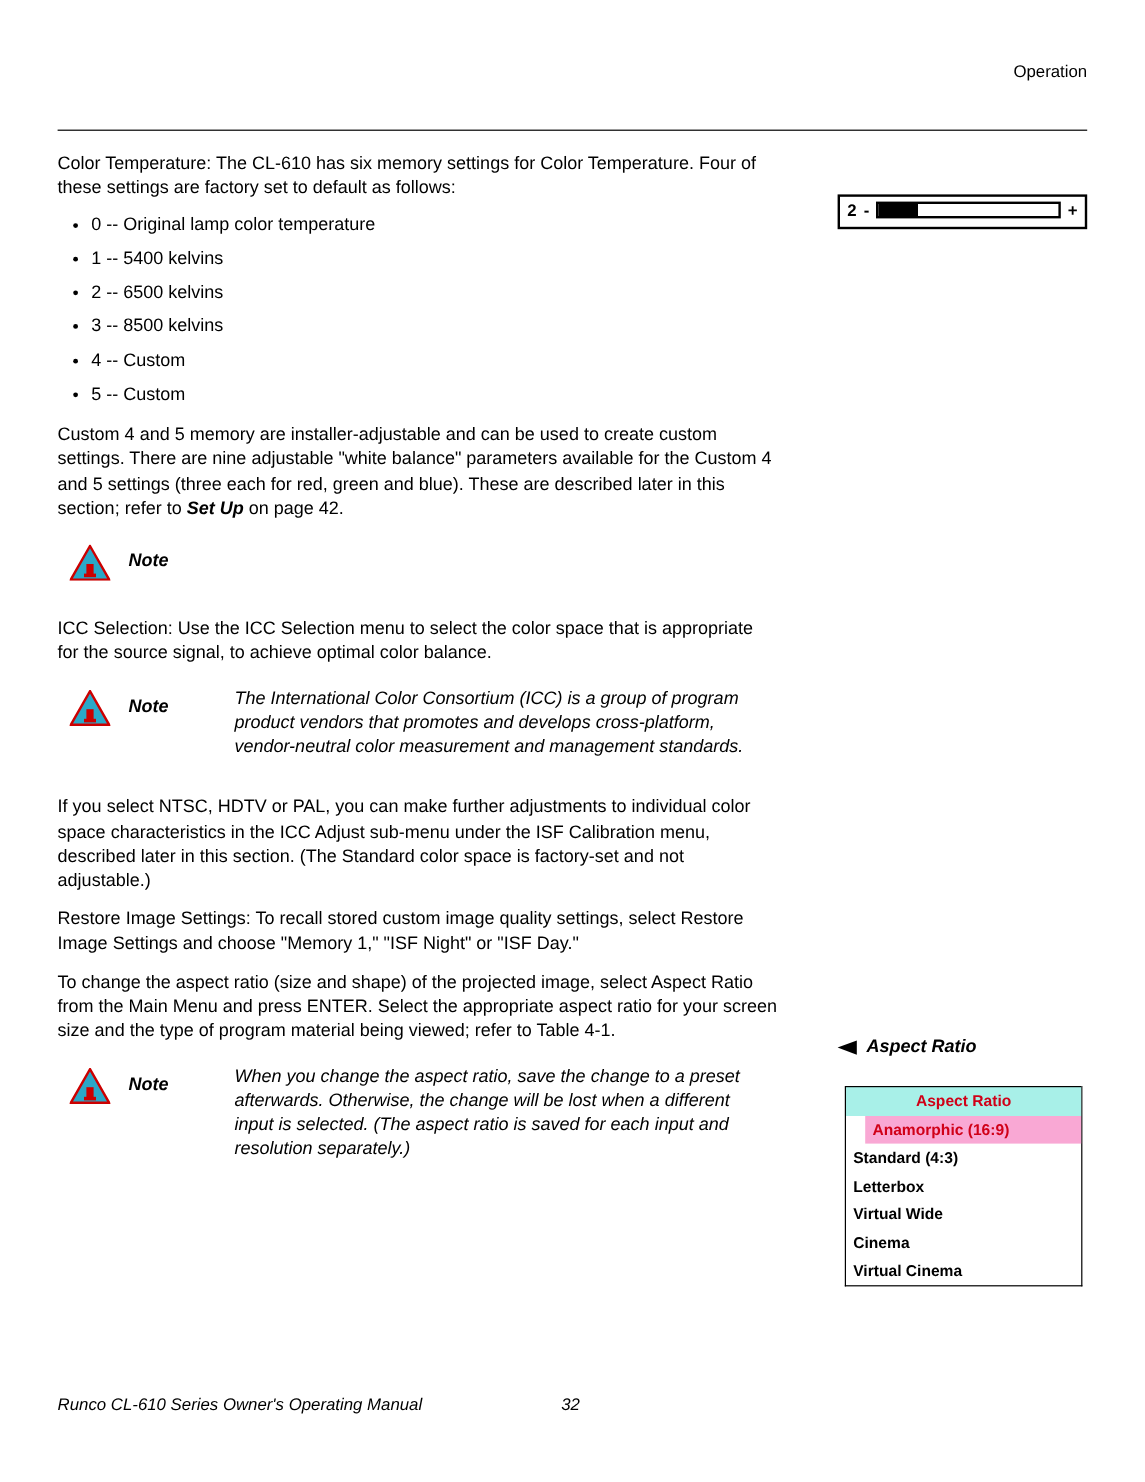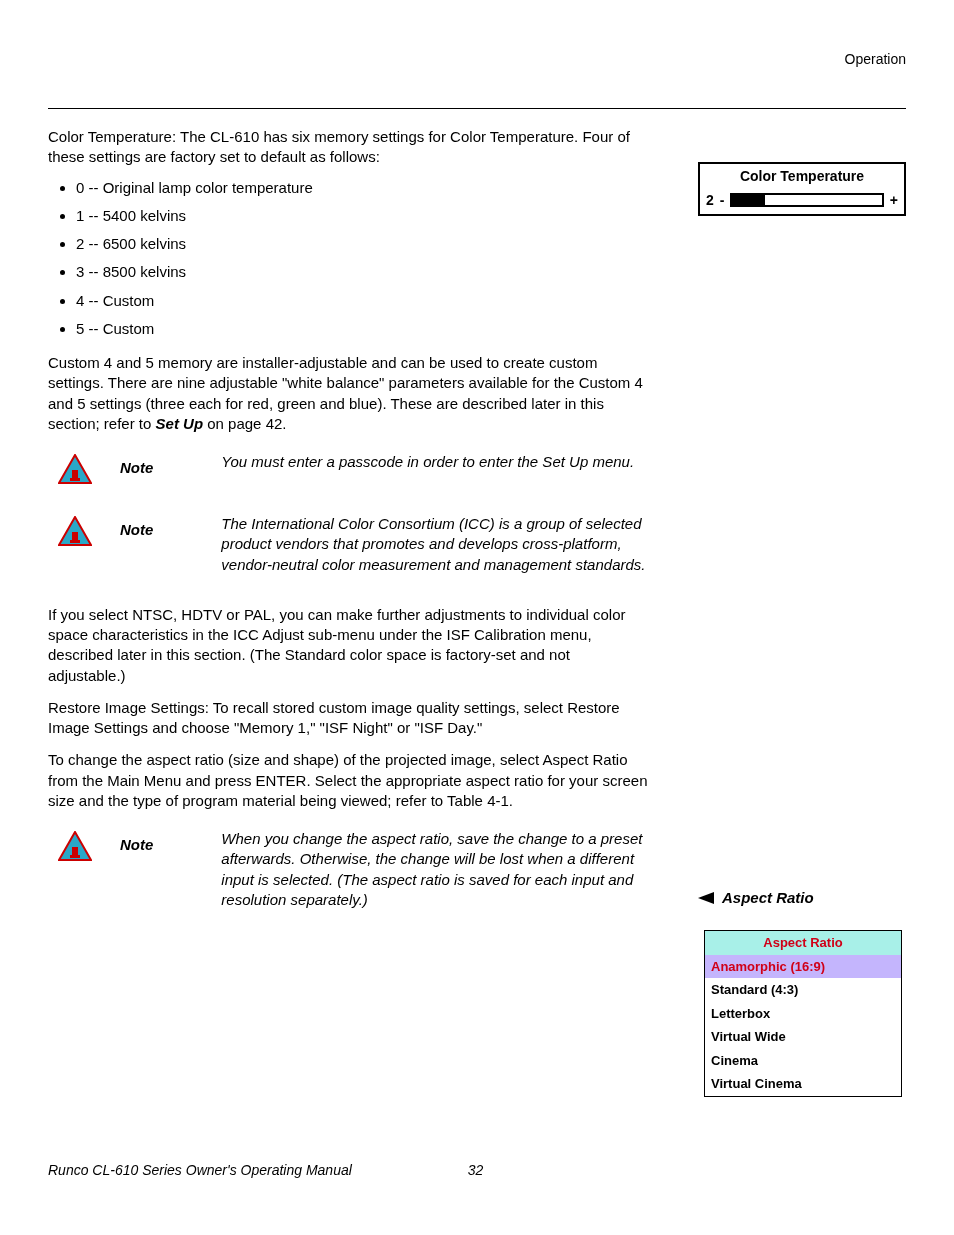--- a/index.html
+++ b/index.html
@@ -34,21 +34,21 @@
   }
   .content p { margin-bottom: 10px; }
   .content ul { margin: 0 0 14px 28px; }
   .content ul li { margin-bottom: 8px; }
   .bold { font-weight: normal; }
   .link { font-weight: bold; font-style: italic; }
   .note-row {
     display: flex;
     align-items: flex-start;
     margin: 18px 0 30px 10px;
-    gap: 28px;
+    gap: 15px;
   }
   .note-icon {
     width: 34px; height: 30px; flex: 0 0 auto;
     margin-top: 2px;
   }
   .note-label {
     font-weight: bold; font-style: italic;
     flex: 0 0 auto;
     margin-top: 6px;
     margin-right: 40px;
@@ -124,22 +124,23 @@
     font-size: 13px;
     padding: 3px 0;
     border-top: 1.5px solid #000;
   }
   .aspect-item {
     font-weight: bold;
     font-size: 13px;
     padding: 3px 6px;
   }
   .aspect-item.selected {
-    background: #c4b5fd;
+    background: #f9a8d4;
     color: #d00018;
+    margin-left: 16px;
   }
   .footer {
     position: absolute;
     bottom: 55px;
     left: 48px;
     right: 51px;
     font-style: italic;
     font-size: 14px;
   }
   .footer-center {
@@ -170,32 +171,34 @@
     <span>Custom 4 and 5 memory are installer-adjustable and can be used to create custom settings. There are nine adjustable "white balance" parameters available for the Custom 4 and 5 settings (three each for red, green and blue). These are described later in this section; refer to </span><span class="link">Set Up</span><span> on page 42.</span>
   </p>
 
   <div class="note-row">
     <svg class="note-icon" viewBox="0 0 34 30">
       <polygon points="17,1 33,29 1,29" fill="#2aa8c8" stroke="#c00" stroke-width="2"></polygon>
       <rect x="14" y="16" width="6" height="10" fill="#c00"></rect>
       <rect x="12" y="24" width="10" height="3" fill="#c00"></rect>
     </svg>
     <div class="note-label">Note</div>
-    <div class="note-text">You must enter a passcode in order to enter the Set Up menu.</div>
-  </div>
-
+  </div>
+
+  <p>
+    <span class="bold">ICC Selection:</span><span> Use the ICC Selection menu to select the color space that is appropriate for the source signal, to achieve optimal color balance.</span>
+  </p>
 
   <div class="note-row">
     <svg class="note-icon" viewBox="0 0 34 30">
       <polygon points="17,1 33,29 1,29" fill="#2aa8c8" stroke="#c00" stroke-width="2"></polygon>
       <rect x="14" y="16" width="6" height="10" fill="#c00"></rect>
       <rect x="12" y="24" width="10" height="3" fill="#c00"></rect>
     </svg>
     <div class="note-label">Note</div>
-    <div class="note-text">The International Color Consortium (ICC) is a group of selected product vendors that promotes and develops cross-platform, vendor-neutral color measurement and management standards.</div>
+    <div class="note-text">The International Color Consortium (ICC) is a group of program product vendors that promotes and develops cross-platform, vendor-neutral color measurement and management standards.</div>
   </div>
 
   <p>If you select NTSC, HDTV or PAL, you can make further adjustments to individual color space characteristics in the ICC Adjust sub-menu under the ISF Calibration menu, described later in this section. (The Standard color space is factory-set and not adjustable.)</p>
 
 
   <p style="margin-top:12px;">
     <span class="bold">Restore Image Settings:</span><span> To recall stored custom image quality settings, select Restore Image Settings and choose "Memory 1," "ISF Night" or "ISF Day."</span>
   </p>
 
   <p style="margin-top:12px;">
@@ -208,21 +211,20 @@
       <rect x="14" y="16" width="6" height="10" fill="#c00"></rect>
       <rect x="12" y="24" width="10" height="3" fill="#c00"></rect>
     </svg>
     <div class="note-label">Note</div>
     <div class="note-text">When you change the aspect ratio, save the change to a preset afterwards. Otherwise, the change will be lost when a different input is selected. (The aspect ratio is saved for each input and resolution separately.)</div>
   </div>
 </div>
 
 <div class="sidebar">
   <div class="ct-widget">
-    <div class="ct-title">Color Temperature</div>
     <div class="ct-row">
       <span>2</span>
       <span>-</span>
       <div class="ct-bar">
           <div class="ct-fill"></div>
         </div>
       <span>+</span>
     </div>
   </div>
 

